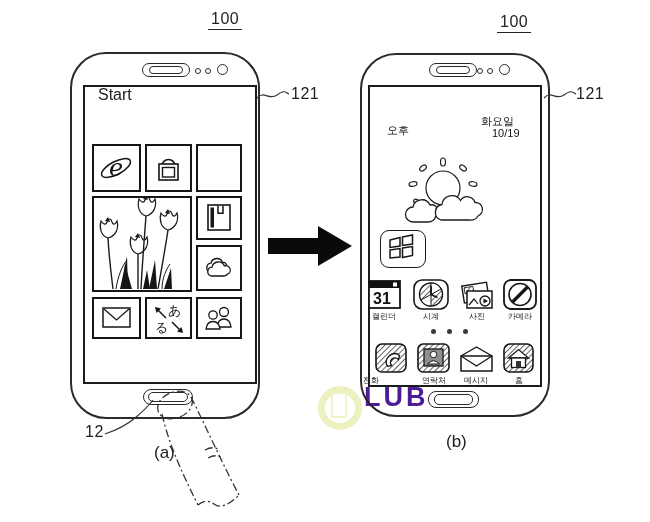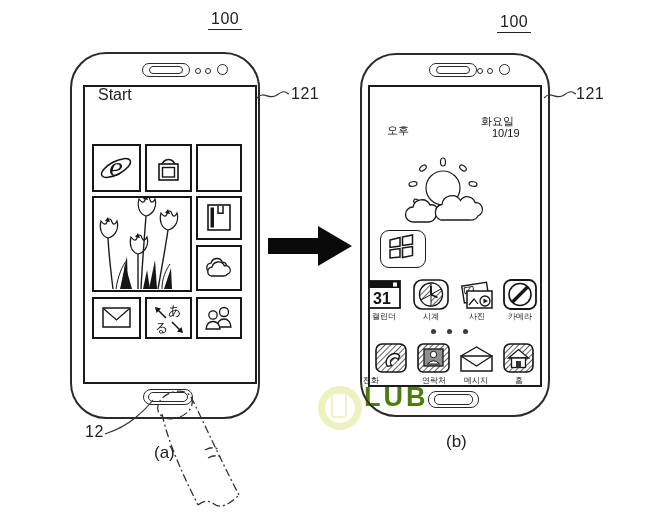--- a/index.html
+++ b/index.html
@@ -284,15 +284,15 @@
 
   <div class="abs caption" style="left:446px;top:432px;">(b)</div>
 
   <svg class="abs" style="left:543px;top:87px;" width="34" height="14" viewBox="0 0 34 14">
     <path d="M1,11 C8,3 13,14 21,8 S30,6 33,7" fill="none" stroke="#333" stroke-width="1.2"></path>
   </svg>
   <div class="abs ref" style="left:576px;top:85px;">121</div>
 
   <div class="abs wm" style="left:318px;top:386px;width:30px;height:30px;border:7px solid #edf1c0;border-radius:50%;"></div>
   <div class="abs wm" style="left:331px;top:392px;width:12px;height:22px;border:2.5px solid #eff3c8;border-radius:2px;"></div>
-  <div class="abs wm wm-text" style="left:364px;top:382px;color:#4d7c0f;">LUB</div>
+  <div class="abs wm wm-text" style="left:364px;top:382px;color:#4c1d95;">LUB</div>
 
 </div>
 
 </body></html>

